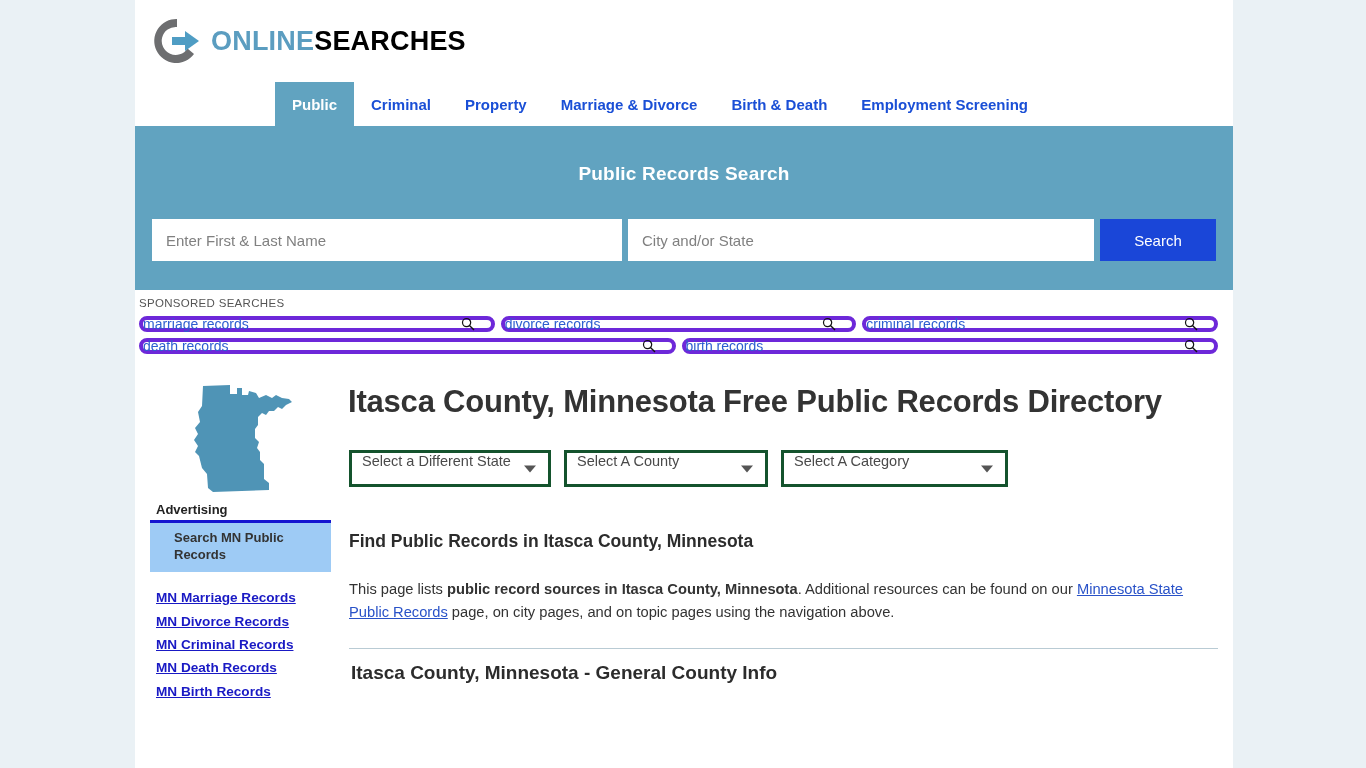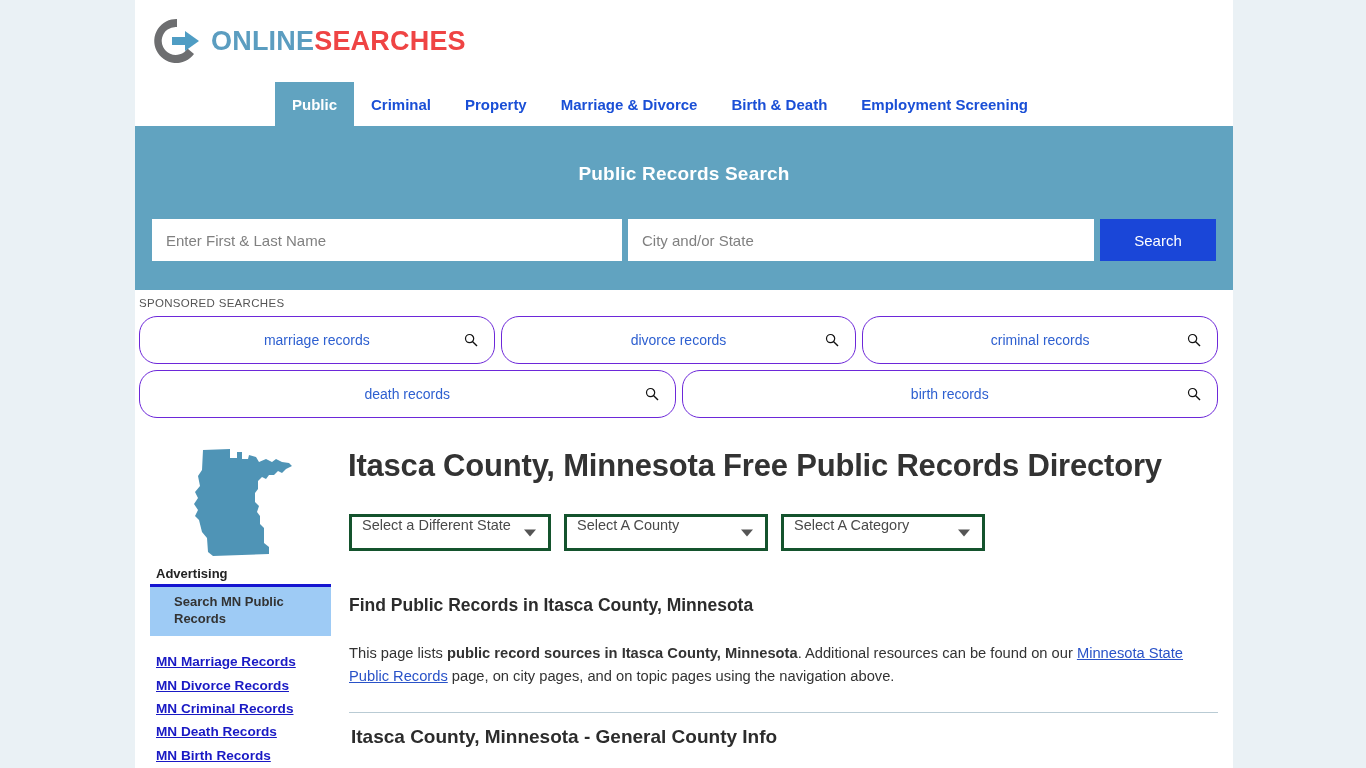--- a/index.html
+++ b/index.html
@@ -29,21 +29,21 @@
   }
   .logo-mark { width: 50px; height: 50px; flex: 0 0 50px; }
   .logo-text {
     font-size: 27px;
     font-weight: bold;
     letter-spacing: .2px;
     margin-left: 9px;
     white-space: nowrap;
   }
   .logo-online { color: #5b9dc0; }
-  .logo-searches { color: #ef4444; }
+  .logo-searches { color: #000000; }
 
   
   .tabbar {
     height: 44px;
     display: flex;
     align-items: stretch;
     padding-left: 140px;
     border-bottom: 0;
   }
   .tab {
@@ -116,27 +116,26 @@
     letter-spacing: .3px;
     margin-bottom: 7px;
   }
   .pill-row {
     display: flex;
     gap: 6px;
     margin-bottom: 6px;
   }
   .pill {
     flex: 1 1 0;
-    height: 48px;
-    border: 1px solid #6d28d9;
+    height: 16px;
+    border: 4px solid #6d28d9;
     border-radius: 18px;
     background: #fff;
     display: flex;
     align-items: center;
-    justify-content: center;
     position: relative;
     cursor: pointer;
   }
   .pill-label {
     font-size: 14px;
     color: #2d5fd0;
   }
   .pill-icon {
     position: absolute;
     right: 16px;
@@ -174,21 +173,21 @@
     border: 3px solid #14532d;
     background: #fff;
     display: flex;
     align-items: flex-start;
     padding: 0 10px;
     position: relative;
     cursor: pointer;
   }
   .select.s1 { width: 202px; }
   .select.s2 { width: 204px; }
-  .select.s3 { width: 204px; }
+  .select.s3 { width: 227px; }
   .select-label { font-size: 14.5px; color: #4a4a4a; }
   .select-arrow {
     position: absolute; right: 12px; top: 50%;
     transform: translateY(-50%);
     width: 0; height: 0;
     border-left: 6px solid transparent;
     border-right: 6px solid transparent;
     border-top: 7px solid #555;
   }
 

